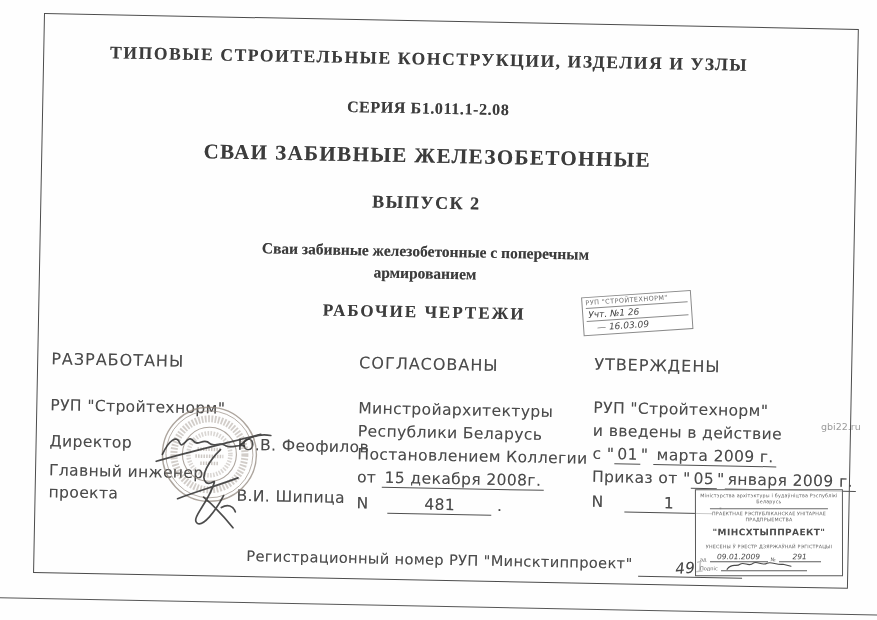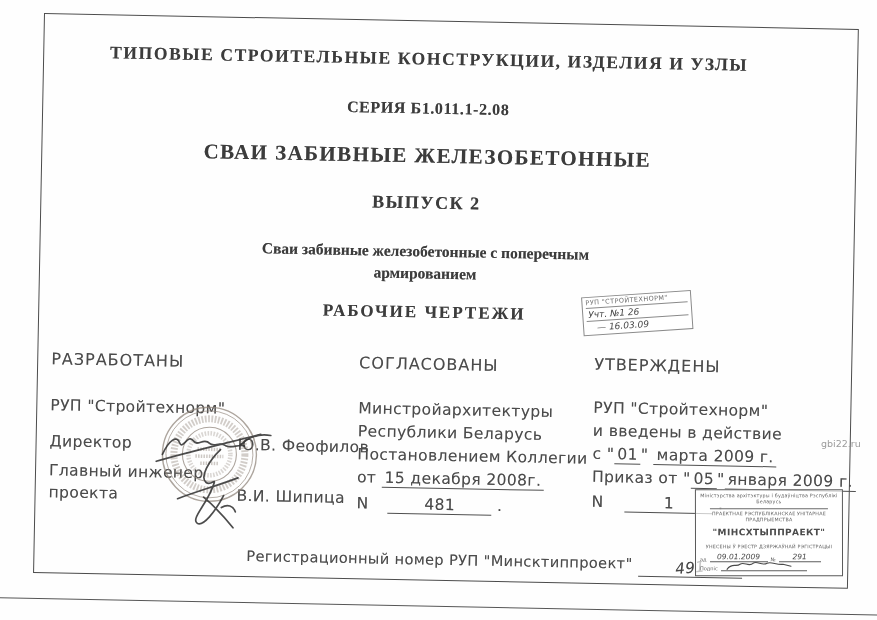--- a/index.html
+++ b/index.html
@@ -59,21 +59,21 @@
   .registry .handrow{display:flex;align-items:flex-end;font-size:5px;margin-top:2px;}
   .registry .hval{border-bottom:.8px solid #5d5d5d;font-size:7.5px;flex:0 0 auto;
                   text-align:center;}
   .registry .signrow{display:flex;align-items:flex-end;font-size:5px;margin-top:3px;}
   .registry .sigline{border-bottom:.8px solid #5d5d5d;width:86px;margin-left:3px;position:relative;}
   .reg-line{position:absolute;left:212px;top:529px;white-space:nowrap;}
   .reg-line .lbl{font-size:14.5px;}
   .reg-val{display:inline-block;border-bottom:1.3px solid #4f4f4f;width:104px;
            text-align:center;vertical-align:-3px;}
   .reg-val .hand{font-size:15px;display:inline-block;transform:rotate(-6deg);}
-  .watermark{position:absolute;left:821px;top:438px;font-size:9.5px;color:#9b9b9b;}
+  .watermark{position:absolute;left:821px;top:421px;font-size:9.5px;color:#9b9b9b;}
   svg{display:block;}
 </style>
 </head>
 <body>
 
 <div class="sheet">
 
   <div class="abs centered serif t-top">ТИПОВЫЕ СТРОИТЕЛЬНЫЕ КОНСТРУКЦИИ, ИЗДЕЛИЯ И УЗЛЫ</div>
   <div class="abs centered serif t-series">СЕРИЯ Б1.011.1-2.08</div>
   <div class="abs centered serif t-main">СВАИ ЗАБИВНЫЕ ЖЕЛЕЗОБЕТОННЫЕ</div>

